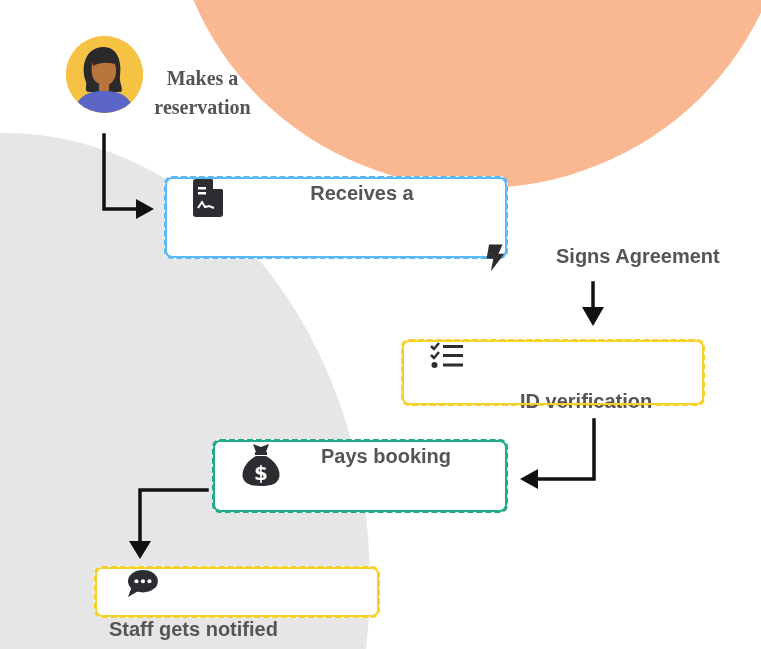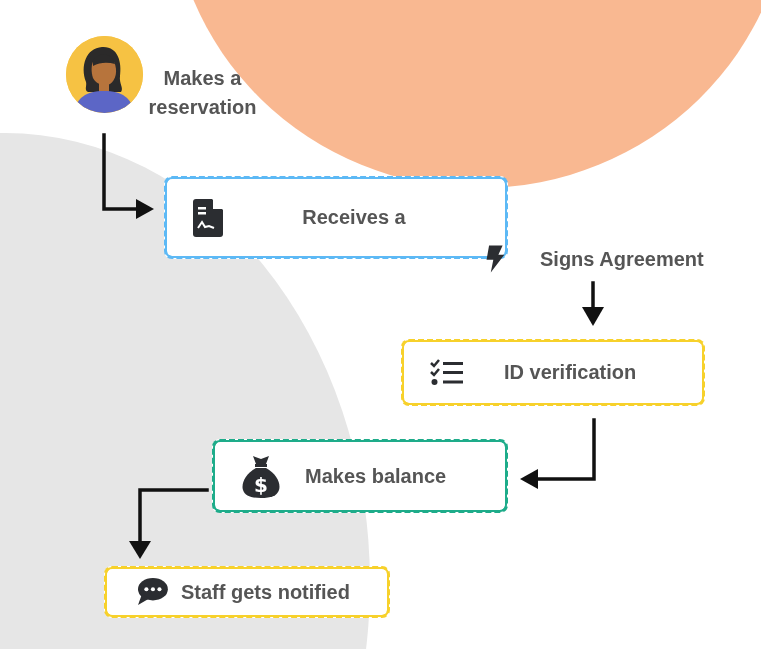--- a/index.html
+++ b/index.html
@@ -16,46 +16,46 @@
   .avatar {
     position: absolute; left: 66px; top: 36px; width: 77px; height: 77px;
     border-radius: 50%; overflow: hidden; background: #f6c243;
   }
   .avatar svg { width: 100%; height: 100%; display: block; }
 
   .label-text {
     position: absolute; font-weight: bold; font-size: 20px; color: #555555;
     text-align: center; line-height: 29px;
   }
-  #reservation-label { left: 140px; top: 64px; width: 125px; }
+  #reservation-label { left: 140px; top: 64px; width: 125px; font-family: Liberation Serif, serif; }
 
   .node {
     position: absolute; background: #ffffff; border-radius: 8px;
-    box-sizing: border-box; display: flex; align-items: center;
+    box-sizing: border-box; display: flex;  gap: 16px;
   }
   .node .icon { flex: none; display: flex; align-items: center; justify-content: center; }
   .node .text { font-weight: bold; font-size: 20px; color: #555555; line-height: 29px; }
 
   #node-booking { left: 164px; top: 176px; width: 344px; height: 83px; border: 3px dashed #5db9f5; outline: 2px solid #5db9f5; outline-offset: -3px; }
   #node-booking .icon { width: 30px; height: 38px; margin-left: 26px; }
   #node-booking .text { flex: 1; text-align: center; padding-right: 20px; }
 
   #node-agreement { left: 482px; top: 242px; width: 240px; height: 34px; background: transparent; }
   #node-agreement .icon { width: 26px; height: 32px; }
   #node-agreement .text { margin-left: 32px; }
 
   #node-id { left: 401px; top: 339px; width: 304px; height: 67px; border: 3px dashed #f7d12b; outline: 2px solid #f7d12b; outline-offset: -3px; }
   #node-id .icon { width: 34px; height: 28px; margin-left: 26px; }
-  #node-id .text { margin-left: 40px; }
+  #node-id .text { margin-left: 40px; margin-top: 45px; }
 
   #node-payment { left: 212px; top: 439px; width: 296px; height: 74px; border: 3px dashed #1eac8a; outline: 2px solid #1eac8a; outline-offset: -3px; }
   #node-payment .icon { width: 40px; height: 44px; margin-left: 26px; }
   #node-payment .text { margin-left: 24px; }
 
-  #node-staff { left: 104px; top: 566px; width: 286px; height: 52px; border: 3px dashed #f7d12b; outline: 2px solid #f7d12b; outline-offset: -3px; }
+  #node-staff { left: 94px; top: 566px; width: 286px; height: 52px; border: 3px dashed #f7d12b; outline: 2px solid #f7d12b; outline-offset: -3px; flex-direction: column; }
   #node-staff .icon { width: 34px; height: 30px; margin-left: 28px; }
   #node-staff .text { margin-left: 12px; }
 
   #arrows { position: absolute; left: 0; top: 0; width: 761px; height: 649px; pointer-events: none; }
 </style>
 </head>
 <body>
 
 <div id="bg-orange" class="bg-shape"></div>
 <div id="bg-gray" class="bg-shape"></div>
@@ -128,21 +128,21 @@
 
 <div id="node-payment" class="node">
   <span class="icon">
     <svg viewBox="0 0 40 44" width="40" height="44">
       <path d="M12 2 L20 5 L28 2 L25 10 H15 Z" fill="#2b2d31"></path>
       <rect x="14" y="10" width="12" height="3" fill="#2b2d31"></rect>
       <path d="M15 14 C4 20 0 30 2 36 C4 42 10 44 20 44 C30 44 36 42 38 36 C40 30 36 20 25 14 Z" fill="#2b2d31"></path>
       <text x="20" y="38" font-size="20" font-weight="bold" text-anchor="middle" fill="#ffffff" font-family="DejaVu Sans, sans-serif">$</text>
     </svg>
   </span>
-  <span class="text">Makes balance</span>
+  <span class="text">Pays booking</span>
 </div>
 
 <div id="node-staff" class="node">
   <span class="icon">
     <svg viewBox="0 0 34 30" width="32" height="28">
       <ellipse cx="18" cy="12" rx="16" ry="12" fill="#2b2d31"></ellipse>
       <path d="M6 18 L2 29 L14 22 Z" fill="#2b2d31"></path>
       <circle cx="11" cy="12" r="2.2" fill="#ffffff"></circle>
       <circle cx="18" cy="12" r="2.2" fill="#ffffff"></circle>
       <circle cx="25" cy="12" r="2.2" fill="#ffffff"></circle>

